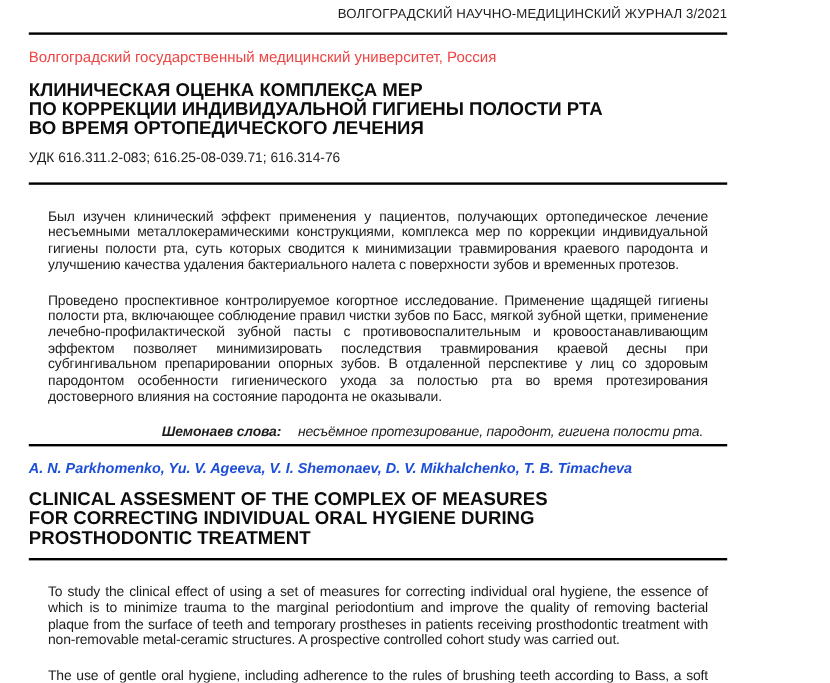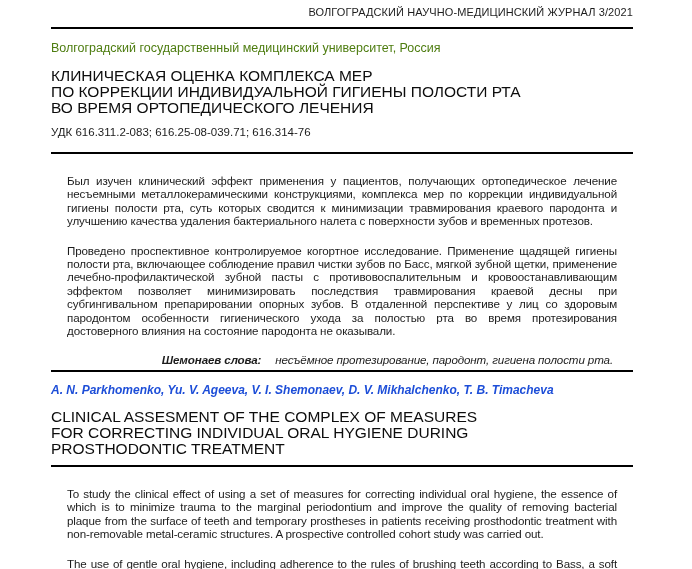--- a/index.html
+++ b/index.html
@@ -8,21 +8,21 @@
     background: #ffffff;
   }
   .page {
     position: relative;
     width: 692px;
     height: 569px;
     box-sizing: border-box;
     background: #ffffff;
     color: #1c1c1c;
     font-family: "Liberation Sans", sans-serif;
-    padding: 6px 0 0 51px;
+    padding: 6px 0 0 24px;
     overflow: hidden;
   }
   .content {
     width: 582px;
   }
   .journal-header {
     width: 582px;
     text-align: right;
     font-size: 11px;
     letter-spacing: 0.1px;
@@ -41,27 +41,27 @@
     font-size: 13.5px;
     line-height: 16px;
     font-weight: bold;
     font-style: italic;
     color: #111111;
   }
   .affiliation {
     margin-top: 12px;
     font-size: 12.5px;
     line-height: 15px;
-    color: #4d7c0f;
+    color: #ef4444;
   }
   .title-ru, .title-en {
     margin: 12px 0 0 0;
     font-size: 15.5px;
     line-height: 16px;
-    font-weight: normal;
+    font-weight: bold;
     color: #0d0d0d;
     white-space: pre-line;
   }
   .title-en { margin-top: 11px; }
   .udk {
     margin-top: 10px;
     font-size: 11.5px;
     line-height: 13px;
     color: #1c1c1c;
   }

